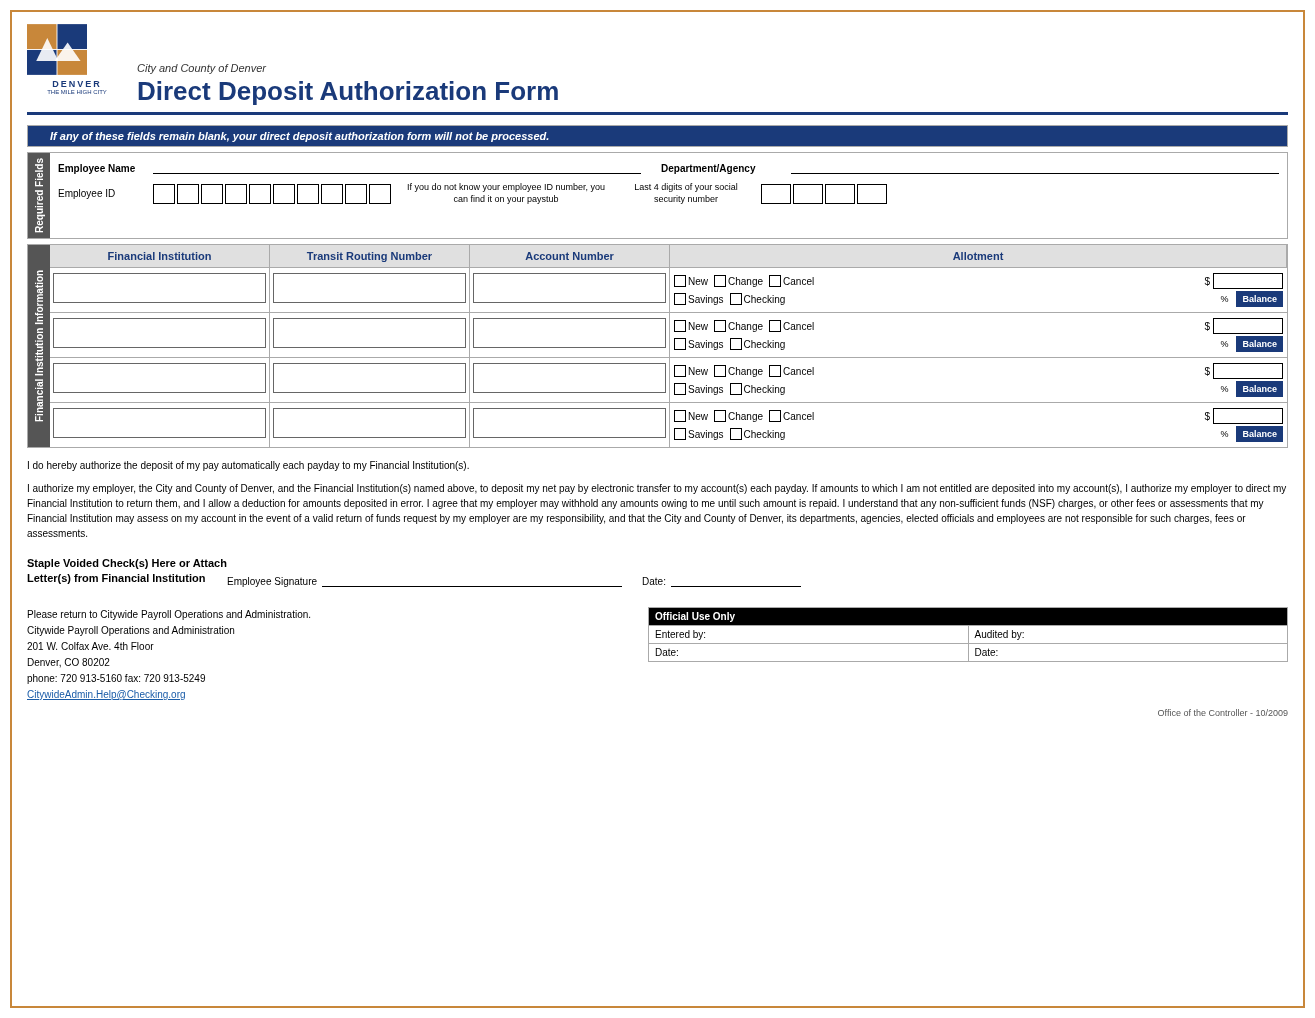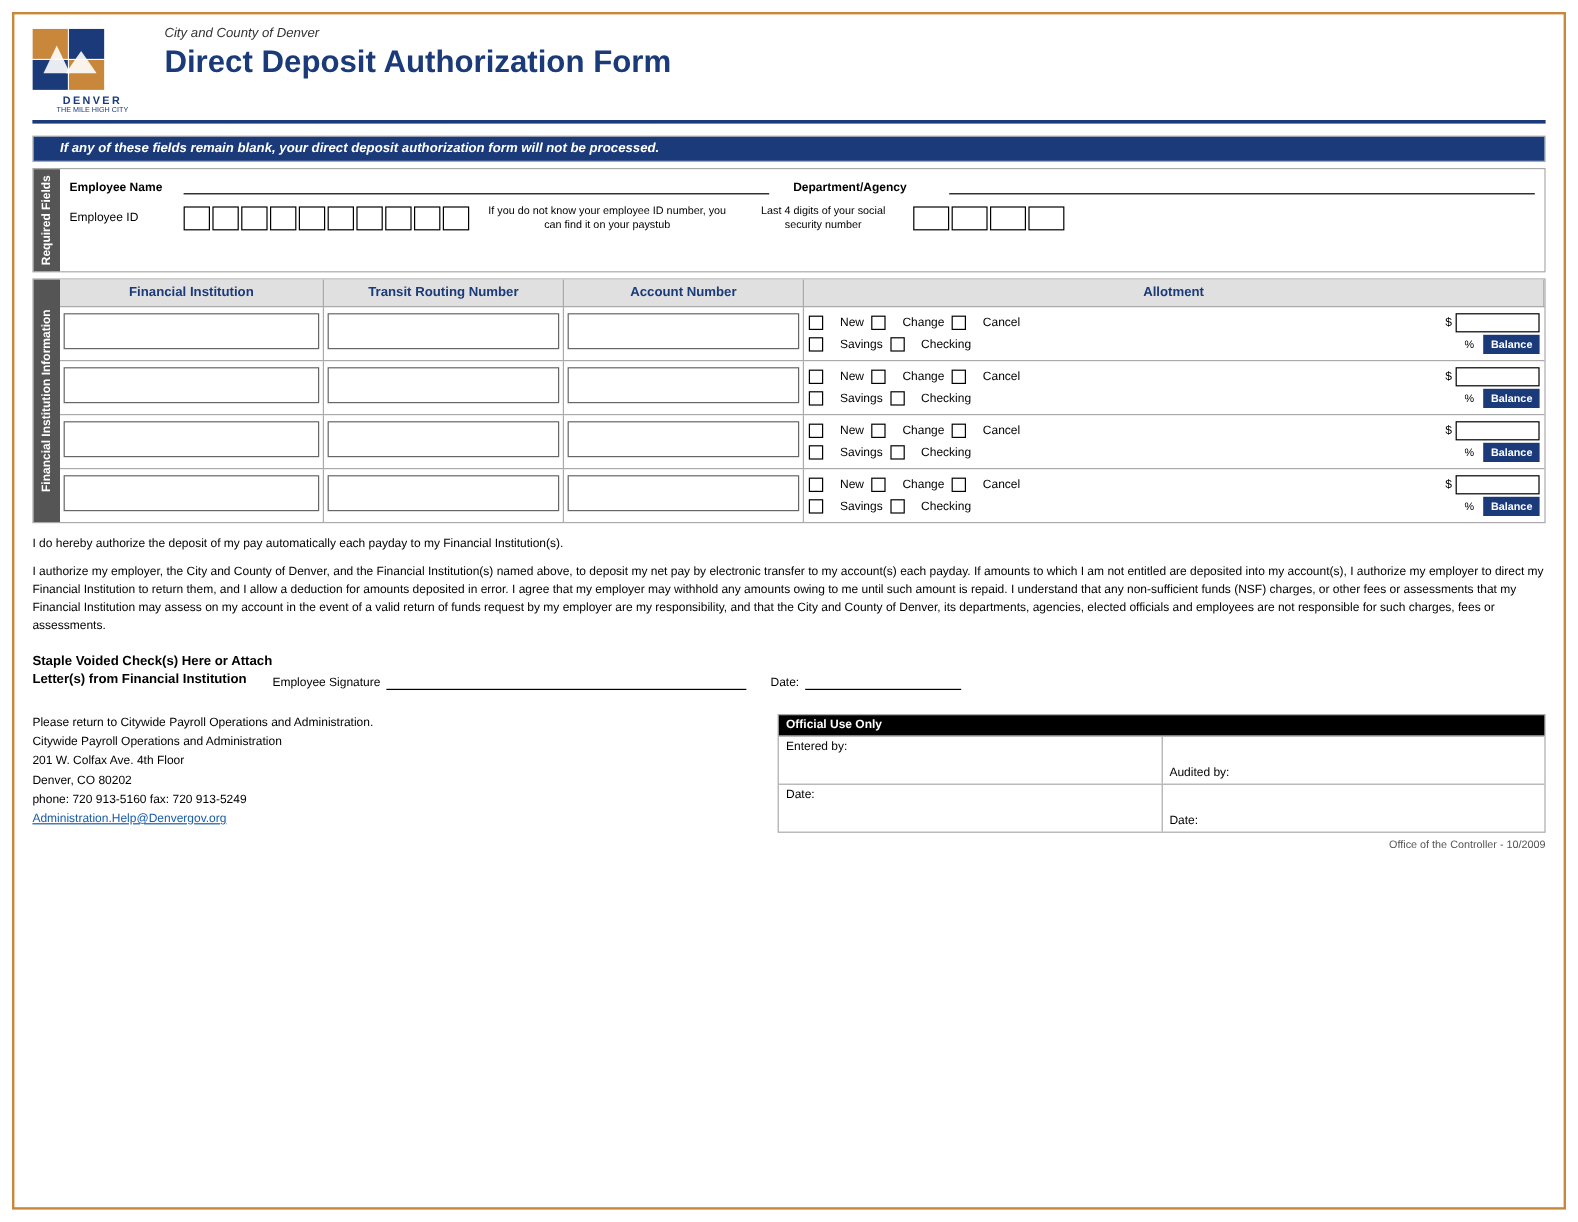--- a/index.html
+++ b/index.html
@@ -48,20 +48,21 @@
       text-align: center;
     }
     .logo-subtext {
       font-size: 6px;
       color: #1a3a7a;
       text-align: center;
     }
     .header-title-area {
       flex: 1;
       padding-left: 10px;
+      margin-top: 40px;
     }
     .header-subtitle {
       font-size: 11px;
       font-style: italic;
       color: #333;
       margin-bottom: 2px;
     }
     .header-title {
       font-size: 26px;
       font-weight: bold;
@@ -227,21 +228,21 @@
     }
     .allot-row-top {
       display: flex;
       align-items: center;
       margin-bottom: 2px;
       margin-top: 2px;
     }
     .allot-check-group {
       display: flex;
       align-items: center;
-      gap: 14px;
+      gap: 2px;
       font-size: 10px;
     }
     .allot-checkbox {
       width: 12px;
       height: 12px;
       border: 1px solid #000;
       display: inline-block;
       flex-shrink: 0;
     }
     .allot-label-text {
@@ -363,21 +364,20 @@
       border-top: 1px solid #aaa;
     }
     .official-cell {
       flex: 1;
       padding: 3px 6px;
       font-size: 10px;
       border-right: 1px solid #aaa;
     }
     .official-cell:last-child {
       border-right: none;
-      margin-top: 22px;
     }
 
     
     .footer {
       text-align: right;
       font-size: 9px;
       color: #555;
       margin-top: 5px;
     }
   </style>
@@ -647,21 +647,21 @@
     </div>
   </div>
 
   <div class="contact-section">
     <div class="contact-info">
       <div>Please return to Citywide Payroll Operations and Administration.</div>
       <div>Citywide Payroll Operations and Administration</div>
       <div>201 W. Colfax Ave. 4th Floor</div>
       <div>Denver, CO 80202</div>
       <div>phone: 720 913-5160    fax: 720 913-5249</div>
-      <a class="contact-link" href="#">Administration.Help@Denvergov.org</a>
+      <a class="contact-link" href="#">CitywideAdmin.Help@Checking.org</a>
     </div>
     <div class="official-box">
       <div class="official-header">Official Use Only</div>
       <div class="official-row">
         <div class="official-cell">Entered by:</div>
         <div class="official-cell">Audited by:</div>
       </div>
       <div class="official-row">
         <div class="official-cell">Date:</div>
         <div class="official-cell">Date:</div>

